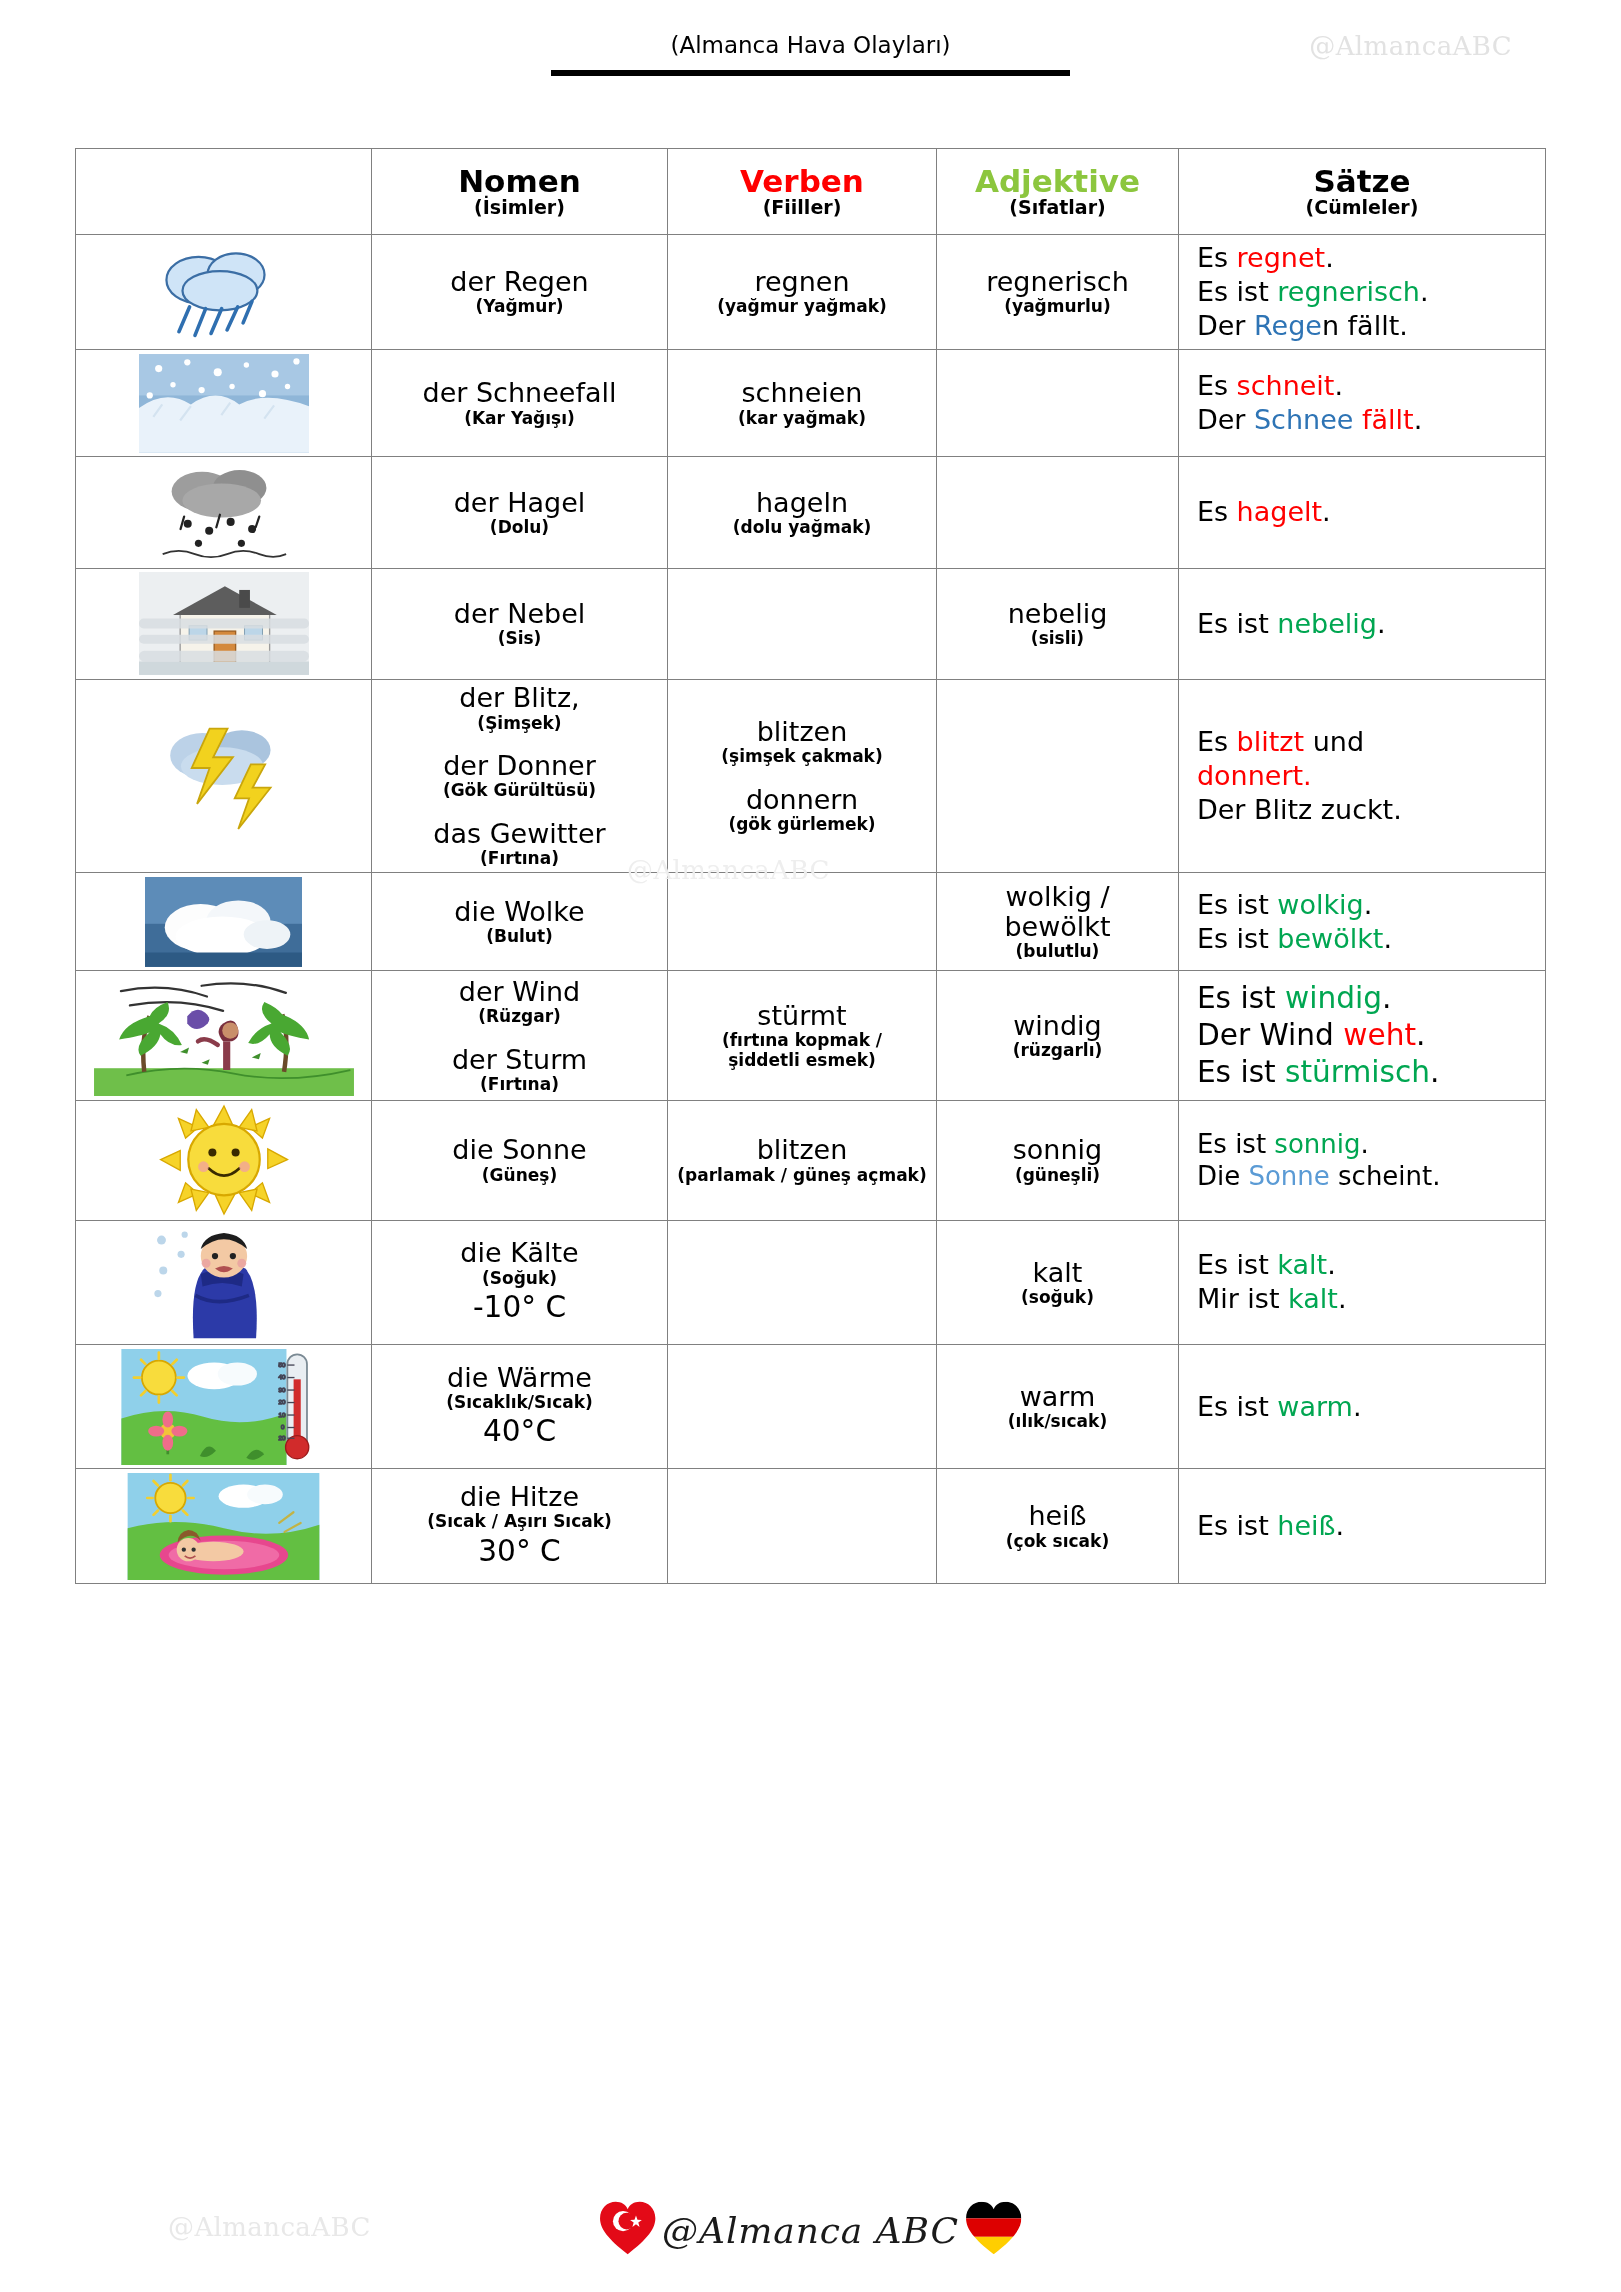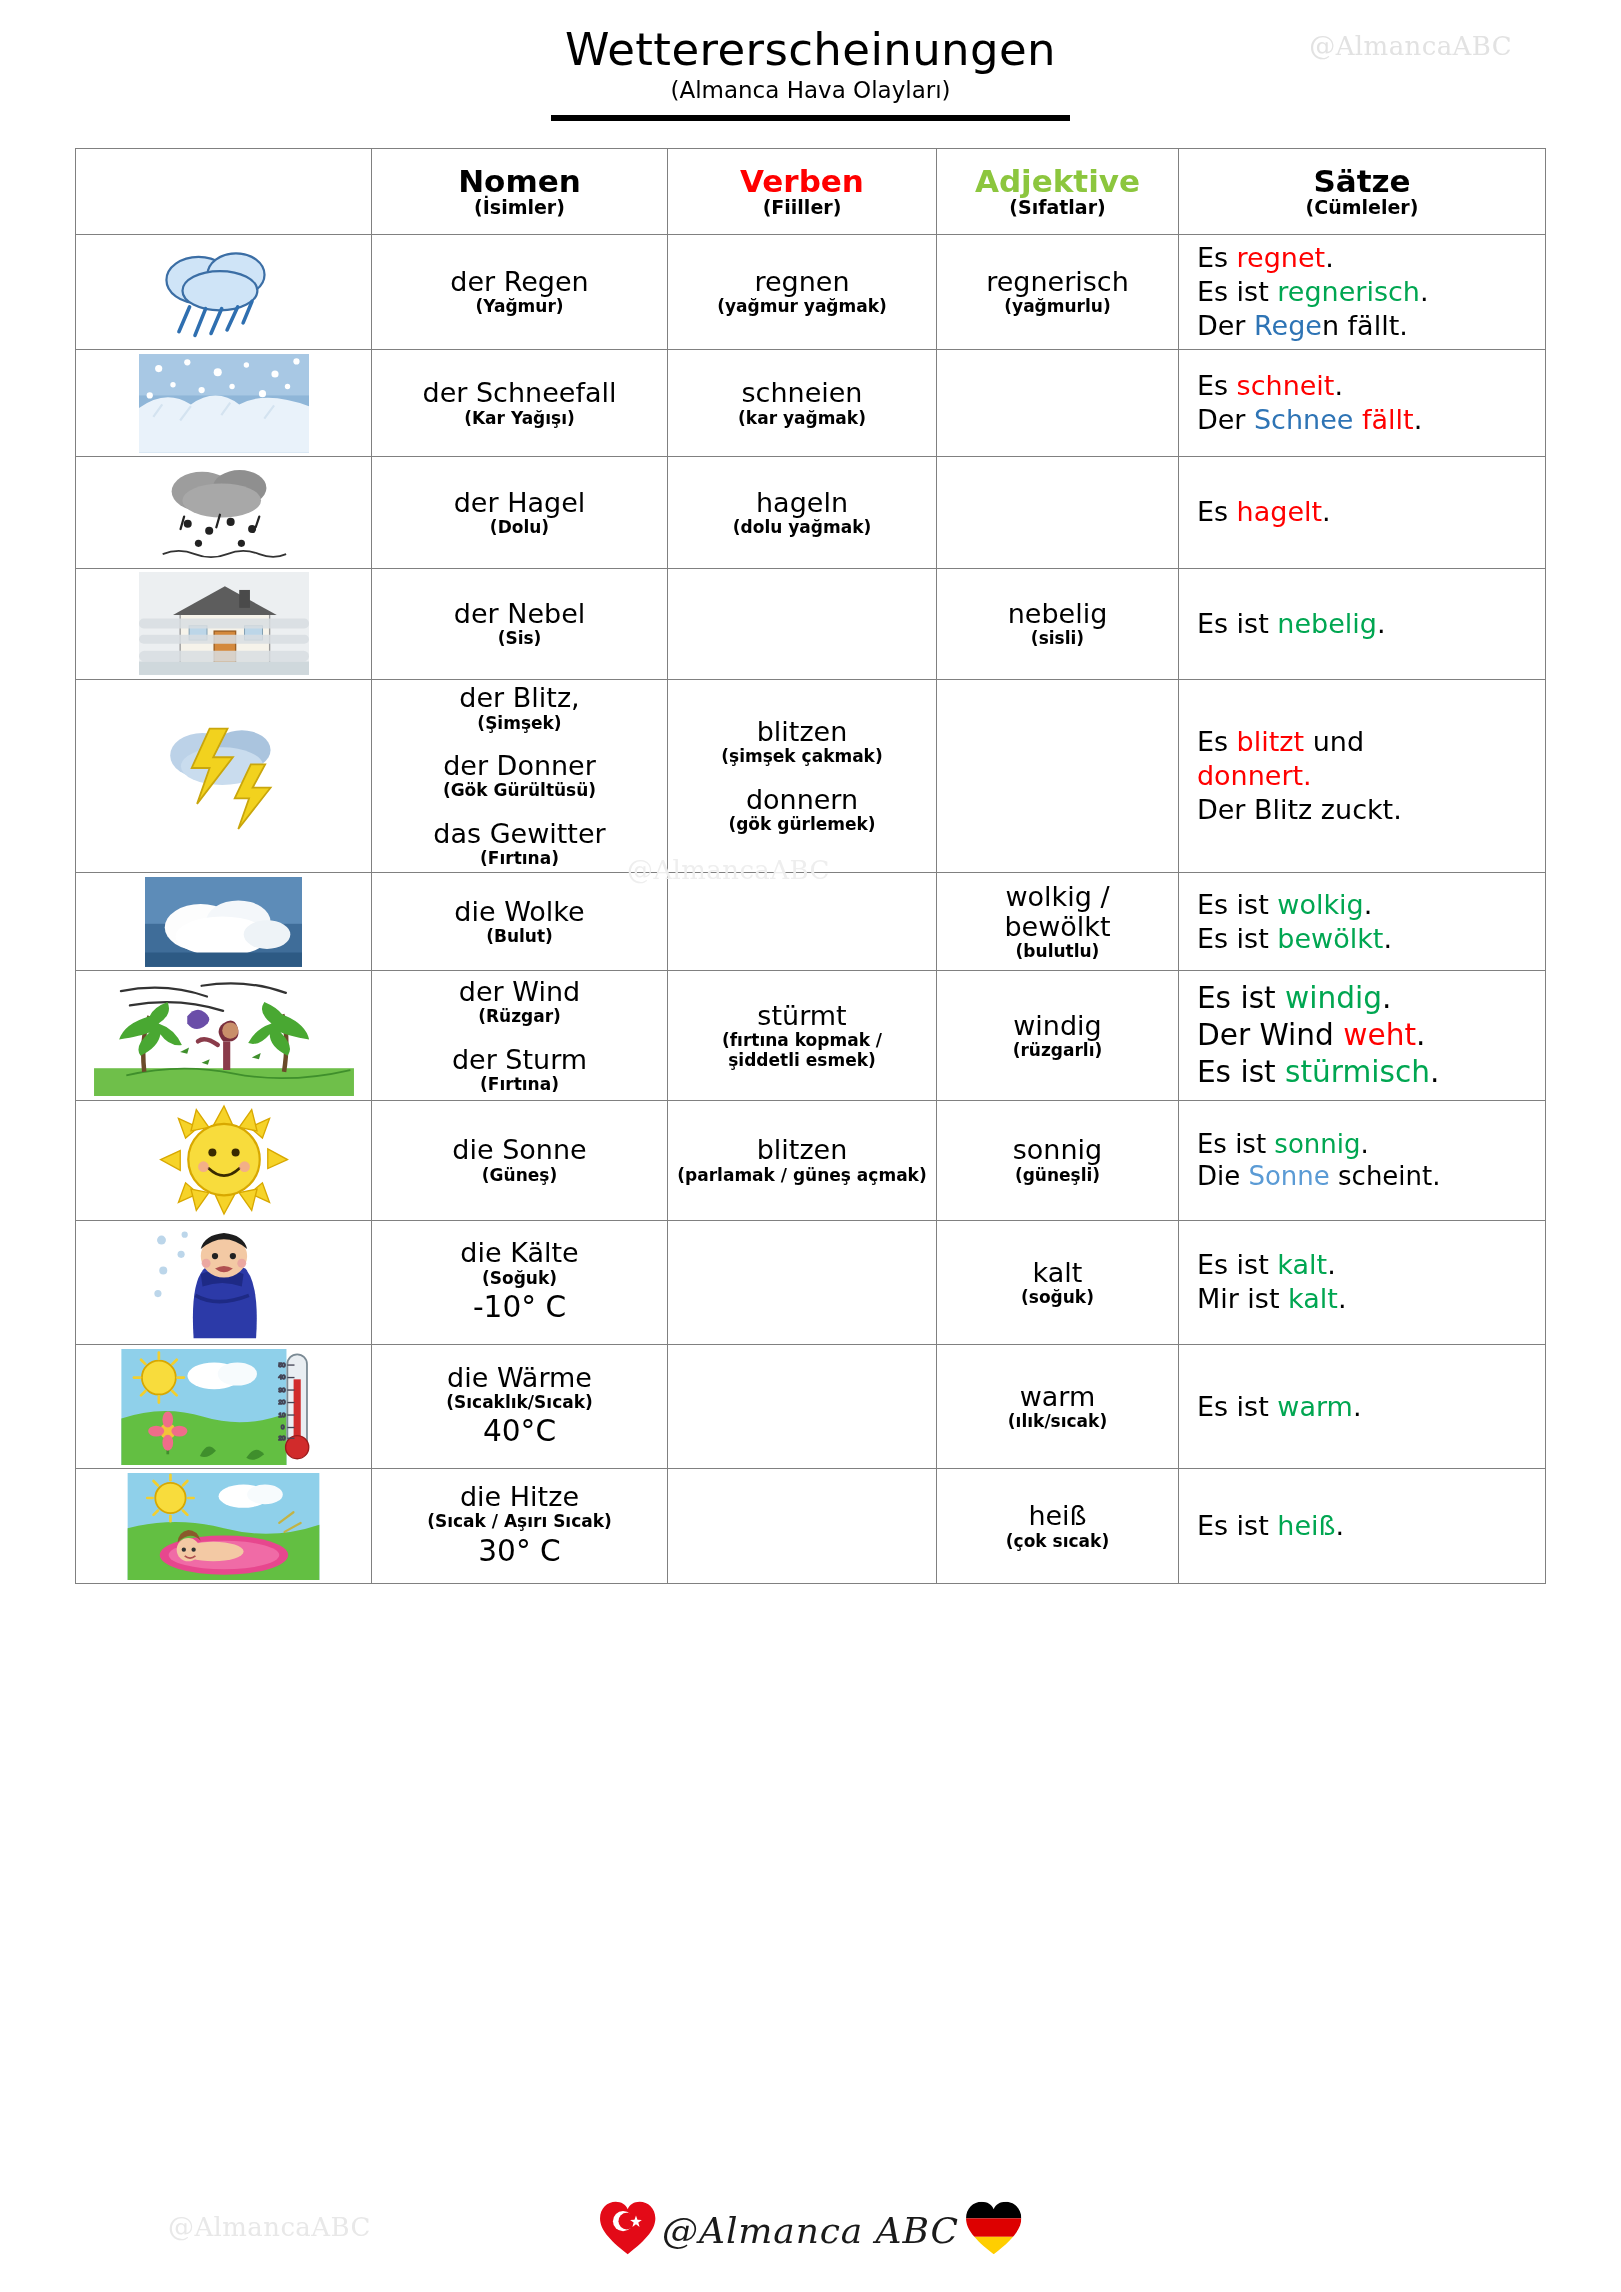--- a/index.html
+++ b/index.html
@@ -90,21 +90,20 @@
     font-family:"DejaVu Serif","Liberation Serif",serif;
     font-style:italic;font-size:36px;color:#1a1a1a;
     letter-spacing:0.9px;white-space:nowrap;
   }
 </style>
 </head>
 <body>
 
 <div class="header">
   <div class="title-wrap">
-    <div class="title">Wettererscheinungen</div>
     <div class="subtitle">(Almanca Hava Olayları)</div>
     <div class="title-rule"></div>
   </div>
   <div class="wm-top">@AlmancaABC</div>
 </div>
 
 <div class="wm-mid">@AlmancaABC</div>
 <div class="wm-bottom">@AlmancaABC</div>
 
 <table class="sheet">

